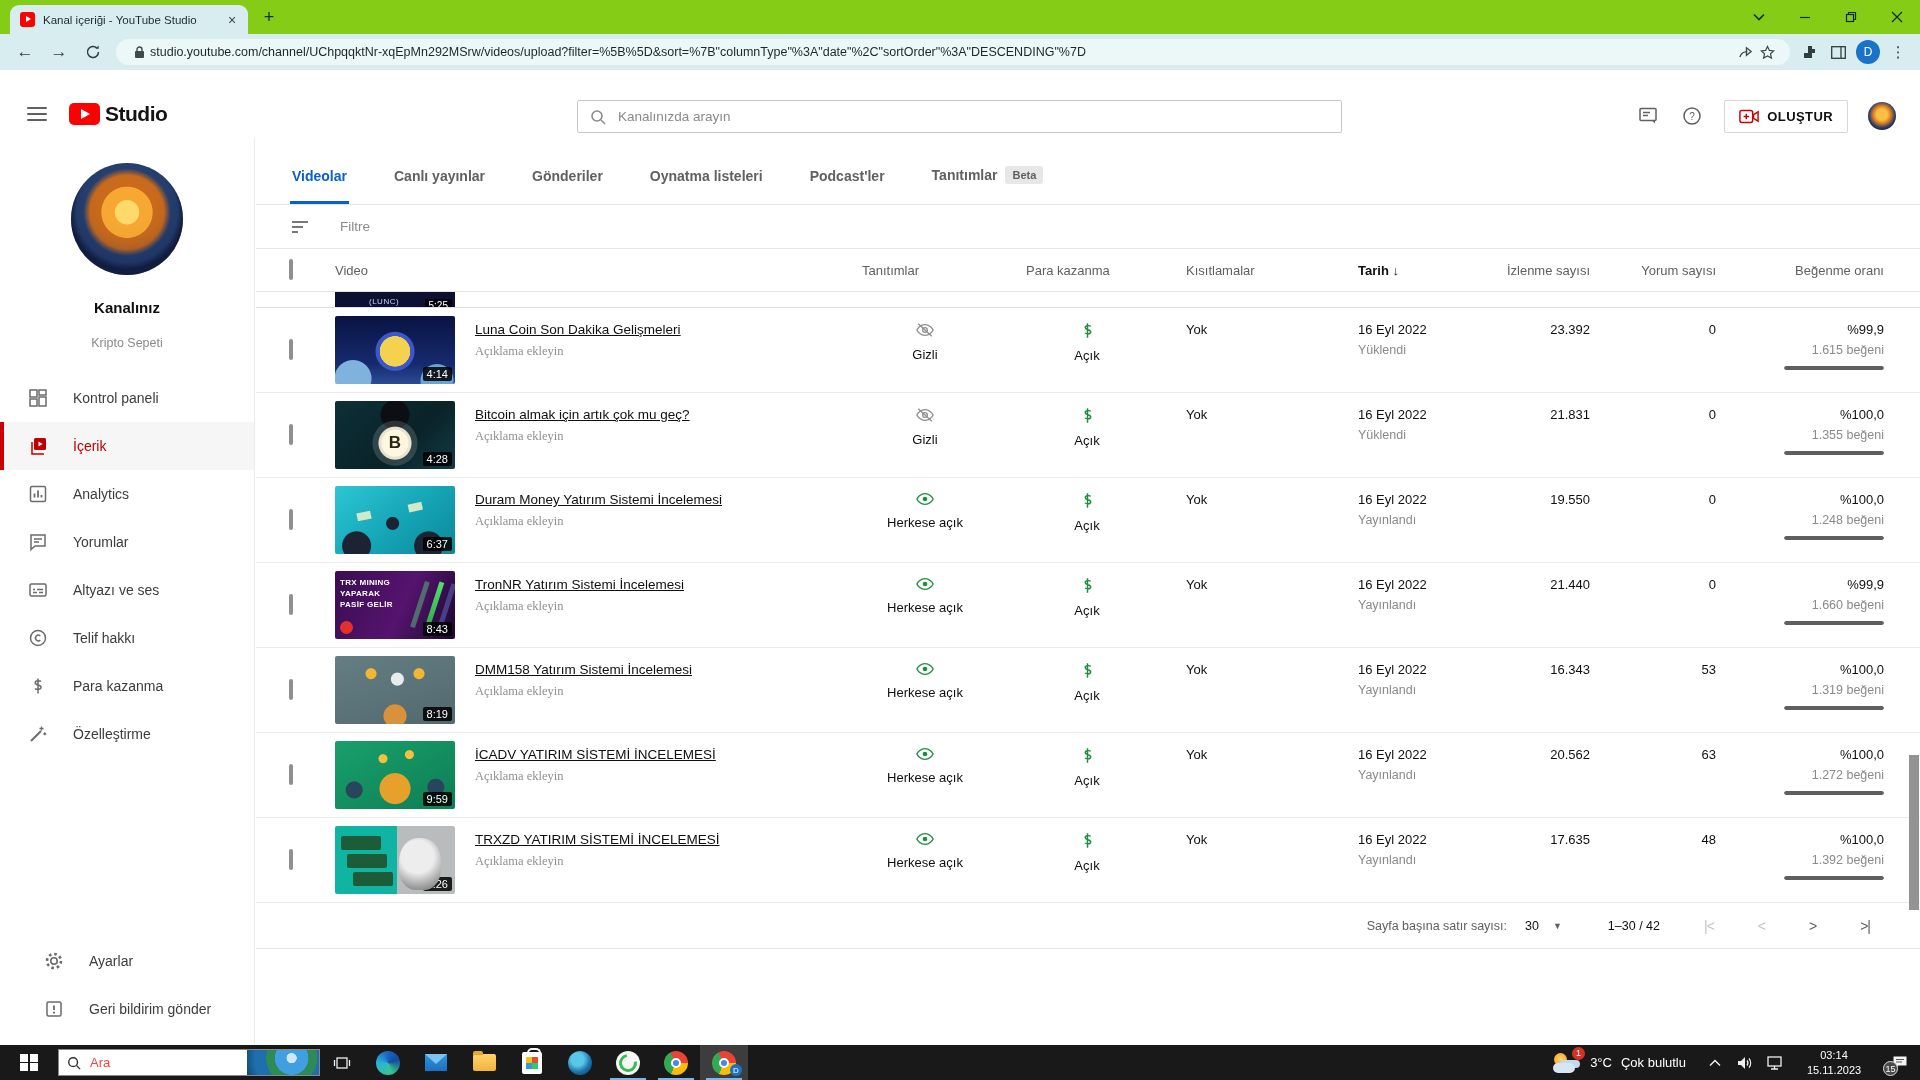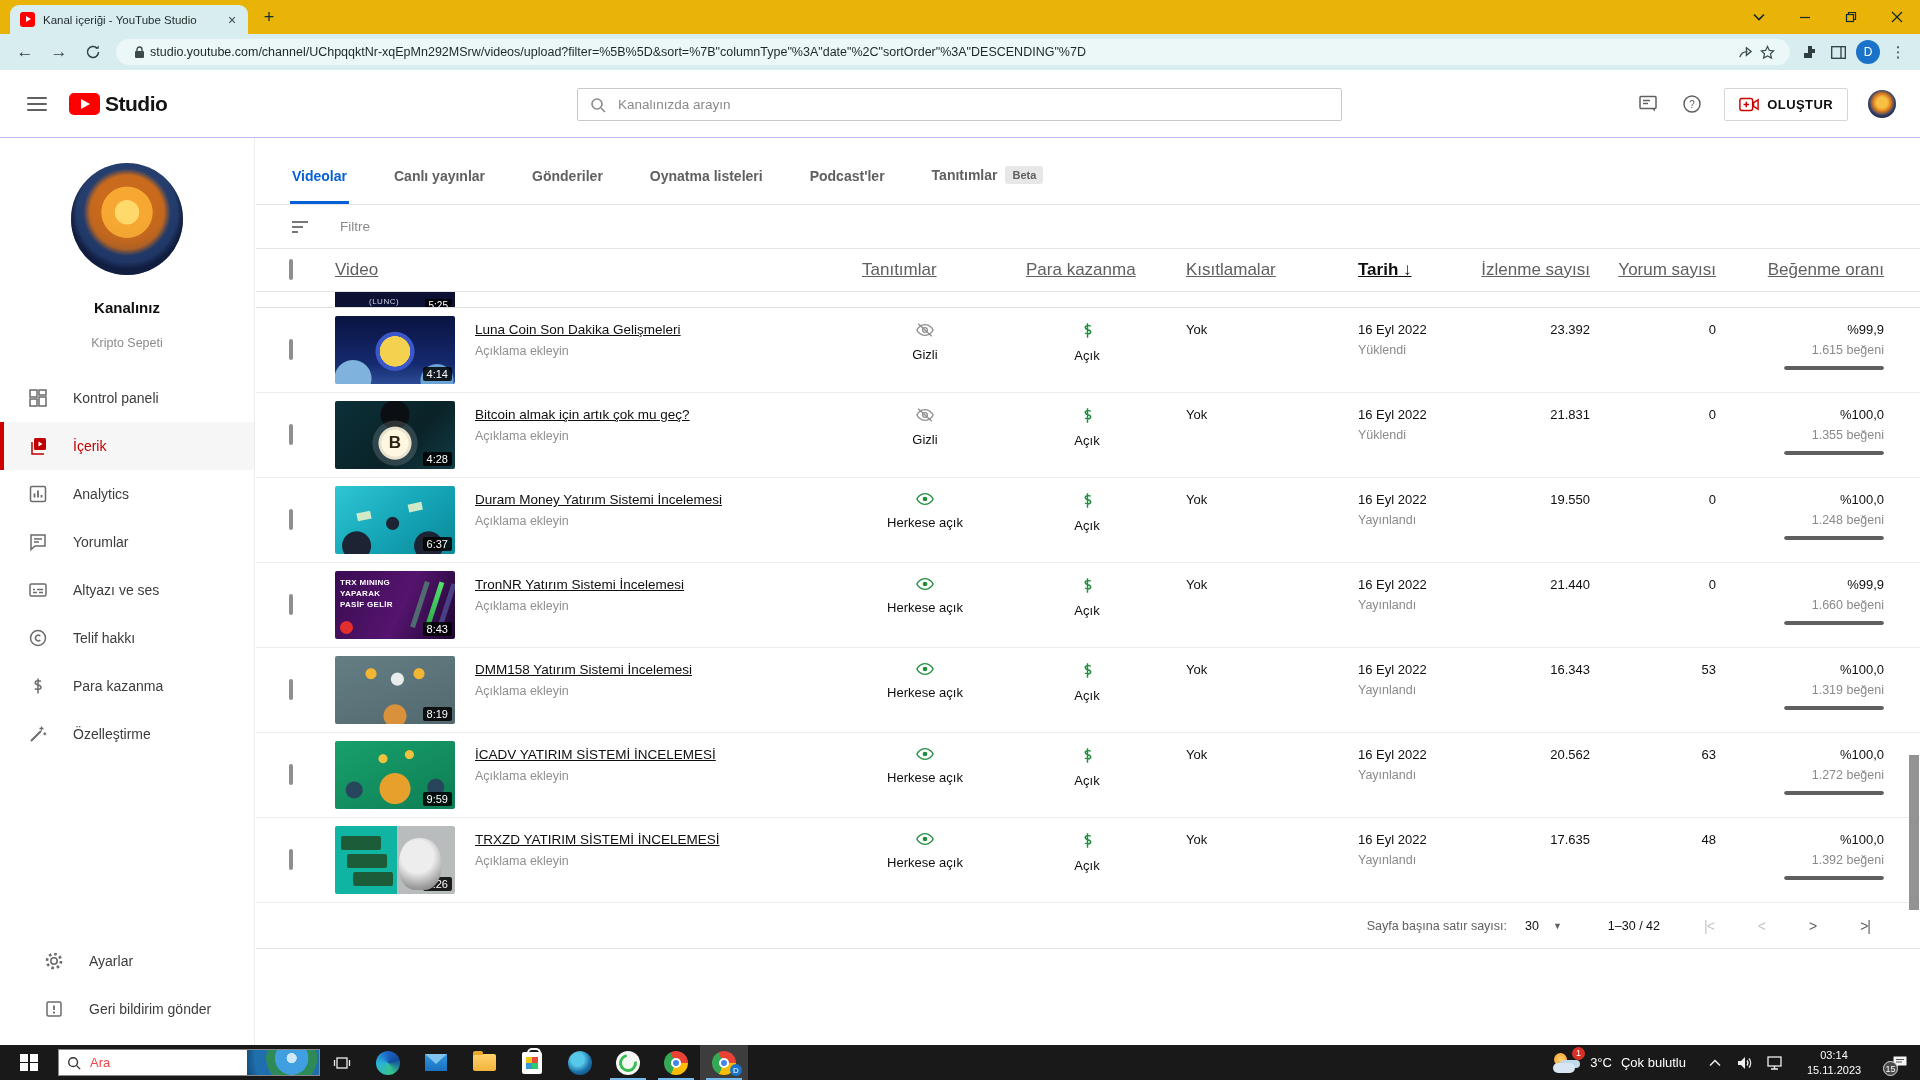--- a/index.html
+++ b/index.html
@@ -1,41 +1,41 @@
 <!DOCTYPE html>
 <html><head>
 <meta charset="utf-8">
 <style>
   * { margin:0; padding:0; box-sizing:border-box; }
   html,body { width:1920px; height:1080px; overflow:hidden; font-family:"Liberation Sans", sans-serif; background:#fff; }
   .screen { position:relative; width:1920px; height:1080px; }
 
   
-  .tabstrip { position:absolute; top:0; left:0; right:0; height:34px; background:#eab308; display:flex; align-items:flex-end; }
+  .tabstrip { position:absolute; top:0; left:0; right:0; height:34px; background:#84cc16; display:flex; align-items:flex-end; }
   .btab { position:relative; margin-left:10px; width:238px; height:29px; background:#d8edef; border-radius:9px 9px 0 0; display:flex; align-items:center; padding:0 8px 0 10px; }
   .btab .fav { width:15px; height:15px; background:#f00; border-radius:3px; position:relative; flex:none; }
   .btab .fav::after { content:""; position:absolute; left:5.5px; top:4px; border-left:5px solid #fff; border-top:3.5px solid transparent; border-bottom:3.5px solid transparent; }
   .btab .ttl { font-size:11.5px; color:#1f2a2b; margin-left:8px; flex:1; white-space:nowrap; overflow:hidden; }
   .btab .tclose { font-size:14px; color:#3c4a4b; width:16px; text-align:center; cursor:default; }
   .newtab { width:26px; height:26px; margin:0 0 3px 8px; color:#103033; font-size:18px; line-height:24px; text-align:center; }
   .wincontrols { margin-left:auto; display:flex; align-items:center; height:34px; }
   .wincontrols .wc { width:46px; height:34px; display:flex; align-items:center; justify-content:center; color:#0d2a2c; font-size:15px; }
   .wc svg { display:block; }
 
   .toolbar { position:absolute; top:34px; left:0; right:0; height:36px; background:#d8edef; display:flex; align-items:center; padding:0 8px; }
   .navbtn { width:28px; height:28px; display:flex; align-items:center; justify-content:center; color:#2f3d3e; font-size:17px; margin:0 3px; }
   .urlpill { flex:1; height:26px; background:#ecf7f8; border-radius:13px; display:flex; align-items:center; padding:0 12px; margin:0 6px; min-width:0; }
   .urlpill .url { font-size:12.5px; color:#1e2627; white-space:nowrap; overflow:hidden; flex:1; }
   .pillicon { width:22px; height:22px; display:flex; align-items:center; justify-content:center; color:#3c4a4b; flex:none; }
   .tb-right { display:flex; align-items:center; }
   .tbicon { width:28px; height:28px; display:flex; align-items:center; justify-content:center; color:#2f3d3e; font-size:15px; }
   .avatarD { width:24px; height:24px; border-radius:50%; background:#1a73c8; color:#fff; font-size:12px; display:flex; align-items:center; justify-content:center; margin:0 4px; }
 
   
-  .ytheader { position:absolute; top:70px; left:0; right:0; height:68px; background:#fff; border-bottom:1px solid #c4b5fd; display:flex; align-items:center; }
+  .ytheader { position:absolute; top:82px; left:0; right:0; height:68px; background:#fff; border-bottom:4px solid #c4b5fd; display:flex; align-items:center; }
   .hamb { width:20px; height:14px; margin-left:27px; display:flex; flex-direction:column; justify-content:space-between; }
   .hamb span { height:2px; background:#606060; border-radius:1px; }
   .brand { display:flex; align-items:center; margin-left:22px; }
   .brand .logo { width:31px; height:22px; background:#f00; border-radius:5px; position:relative; }
   .brand .logo::after { content:""; position:absolute; left:12px; top:6px; border-left:9px solid #fff; border-top:5px solid transparent; border-bottom:5px solid transparent; }
   .brand .bname { font-size:21px; font-weight:bold; color:#141414; margin-left:5px; letter-spacing:-0.5px; }
   .ysearch { position:absolute; left:577px; top:18px; width:765px; height:33px; border:1px solid #c9c9c9; border-radius:2px; background:#fff; display:flex; align-items:center; padding:0 12px; }
   .ysearch .ph { font-size:13.5px; color:#8a8a8a; margin-left:12px; }
   .yth-right { position:absolute; right:24px; top:0; height:68px; display:flex; align-items:center; gap:20px; }
   .ythicon { width:24px; height:24px; display:flex; align-items:center; justify-content:center; color:#606060; }
@@ -71,40 +71,40 @@
   .ctab.active::after { content:""; position:absolute; left:0; right:0; bottom:0; height:3px; background:#065fd4; }
   .beta { background:#e7e7e7; color:#606060; font-size:11px; font-weight:bold; border-radius:3px; padding:3px 7px; }
   .filterrow { height:44px; border-bottom:1px solid #e5e5e5; display:flex; align-items:center; }
   .fico { margin-left:36px; width:18px; }
   .fico div { height:2px; background:#777; margin:3px 0; }
   .fico .f1{width:16px;} .fico .f2{width:11px;} .fico .f3{width:6px;}
   .flabel { margin-left:30px; font-size:13.5px; color:#8a8a8a; }
 
   .tgrid { display:grid; grid-template-columns:46px minmax(0,1fr) 164px 160px 172px 150px 120px 126px 168px; padding:0 36px 0 33px; }
   .thead { height:43px; border-bottom:1px solid #e5e5e5; align-items:center; }
-  .thead .hc { font-size:17px; color:#606060;text-decoration:underline; }
+  .thead .hc { font-size:13px; color:#606060; }
   .thead .hdate { color:#0f0f0f; font-weight:bold; }
   .hc.num { text-align:right; }
   .cpad { padding-left:38px; }
   .cbox { width:18px; height:18px; border:2px solid #8f8f8f; border-radius:2px; background:#fff; }
 
   .partialrow { height:16px; border-bottom:1px solid #e0e0e0; overflow:hidden; }
   .pthumb { grid-column:2; width:120px; height:16px; background:#0c1033; position:relative; }
   .pthumb .ptext { position:absolute; left:34px; bottom:2px; color:#cfd3ea; font-size:8px; letter-spacing:0.5px; }
   .pthumb .pdur { position:absolute; right:3px; bottom:-4px; background:rgba(0,0,0,.85); color:#fff; font-size:10px; padding:1px 4px; border-radius:2px; }
 
   .vrow { height:85px; border-bottom:1px solid #ececec; align-items:start; }
   .vrow .ck { align-self:center; }
   .thumbcell { display:flex; gap:20px; padding-top:8px; min-width:0; }
   .thumb { width:120px; height:68px; border-radius:2px; position:relative; overflow:hidden; flex:none; background:#223; }
   .dur { position:absolute; right:3px; bottom:3px; background:rgba(0,0,0,.85); color:#fff; font-size:11px; padding:1px 4px; border-radius:2px; }
   .thumb-text { position:absolute; left:5px; top:7px; color:#fff; font-size:8px; font-weight:bold; white-space:pre-line; line-height:1.35; letter-spacing:0.3px; }
   .vmeta { min-width:0; padding-top:6px; }
   .vtitle { font-size:13.5px; color:#0f0f0f; white-space:nowrap; overflow:hidden;text-decoration:underline; }
-  .vdesc { margin-top:7px; font-size:12.5px; color:#909090; }
+  .vdesc { margin-top:7px; font-size:12.5px; color:#909090;font-family:Liberation Serif, serif; }
   .cell { padding-top:14px; font-size:13px; color:#0f0f0f;flex-direction:column; }
   .iconcell { display:flex; align-items:center; gap:9px; }
   .num { text-align:right; }
   .datesub { margin-top:6px; font-size:12.5px; color:#8a8a8a; }
   .likes { padding-top:14px; }
   .likepct { font-size:13px; color:#0f0f0f; text-align:right; }
   .likecnt { margin-top:6px; font-size:12.5px; color:#8a8a8a; text-align:right; }
   .likebar { margin-top:9px; margin-left:68px; height:4px; background:#e6e6e6; border-radius:2px; overflow:hidden; }
   .likefill { height:100%; background:#5f5f5f; border-radius:2px; }
 

